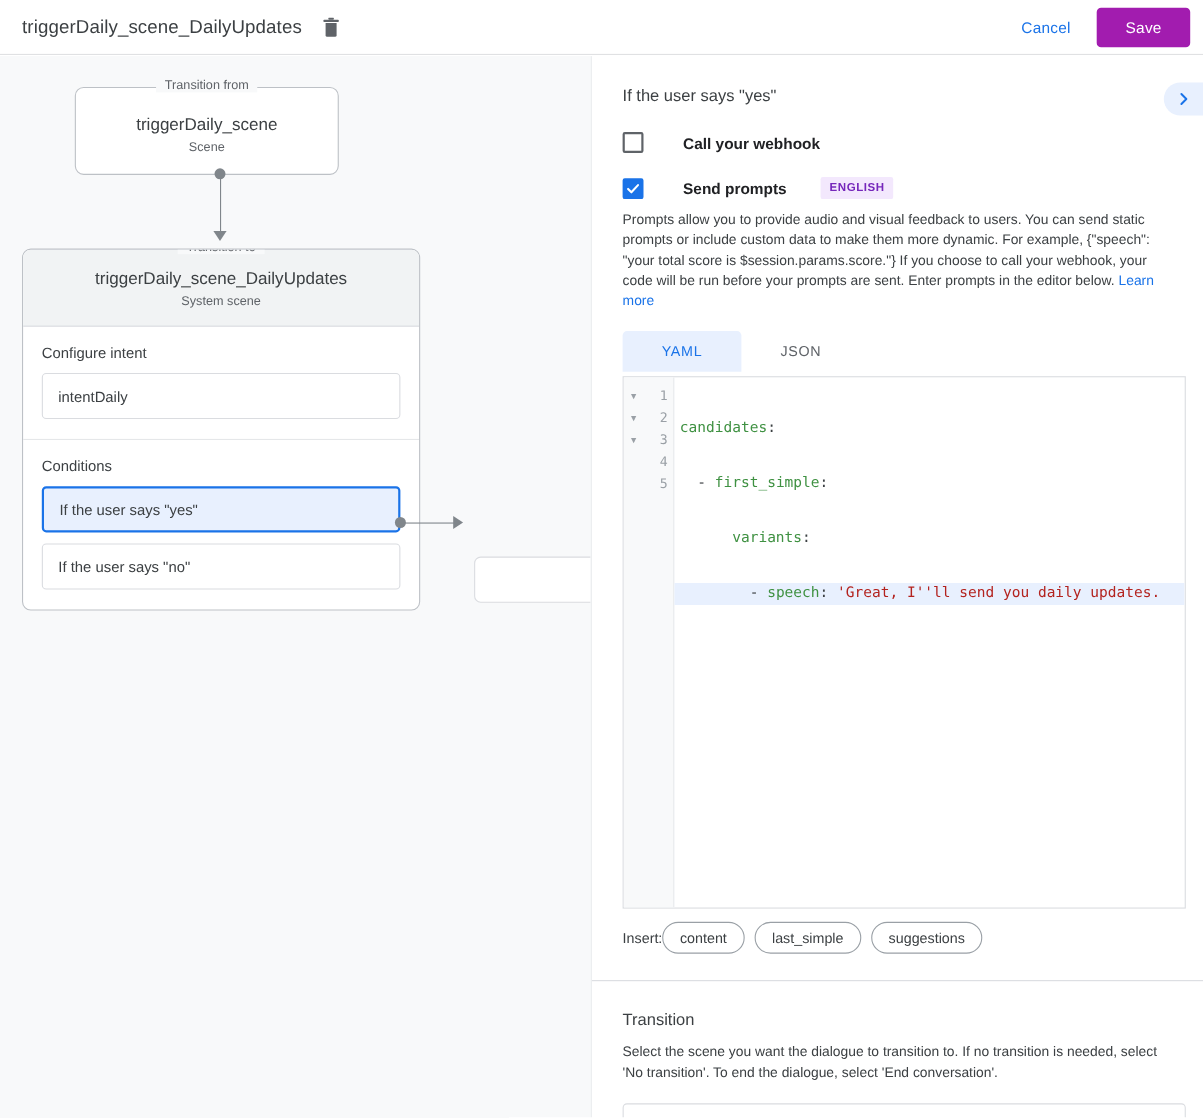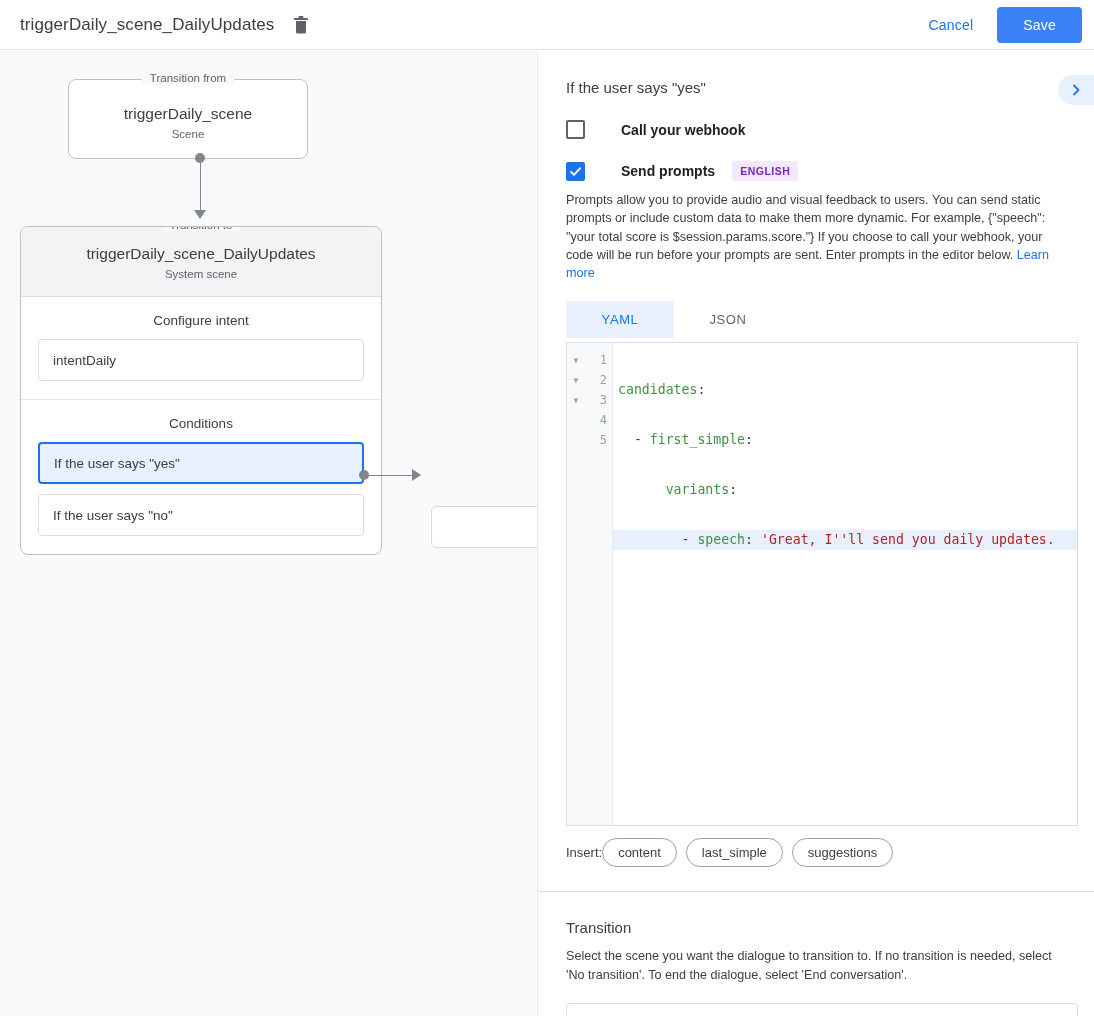--- a/index.html
+++ b/index.html
@@ -25,21 +25,21 @@
     margin-left: 14px; width: 26px; height: 26px; border: none; background: none;
     cursor: pointer; display: flex; align-items: center; justify-content: center;
     border-radius: 50%;
   }
   .topbar-right { margin-left: auto; display: flex; align-items: center; gap: 8px; padding-right: 12px; }
   .cancel-btn {
     background: none; border: none; color: #1a73e8; font-size: 14px; font-weight: 500;
     font-family: inherit; padding: 9px 16px; border-radius: 4px; cursor: pointer; letter-spacing: .2px;
   }
   .save-btn {
-    background: #3b82f6; border: none; color: #ffffff; font-size: 14px; font-weight: 500;
+    background: #a21caf; border: none; color: #ffffff; font-size: 14px; font-weight: 500;
     font-family: inherit; padding: 10px 26px; border-radius: 4px; cursor: pointer; letter-spacing: .2px;
   }
 
   
   .canvas {
     position: absolute; left: 0; top: 51px; width: 537px; height: 965px;
     background: #f8f9fa; overflow: hidden;
   }
   .fieldset {
     position: absolute; border: 1px solid #bdc1c6; border-radius: 8px; background: #ffffff;
@@ -74,21 +74,21 @@
   
   .node-to-group {
     position: absolute; left: 20px; top: 175px; width: 362px;
     border: 1px solid #bdc1c6; border-radius: 8px; background: #ffffff; overflow: hidden;
   }
   .node-to-head {
     background: #f1f3f4; padding: 18px 0 16px 0; border-bottom: 1px solid #dadce0;
   }
   .section-block { padding: 16px 17px 18px 17px; border-bottom: 1px solid #e5e7e9; }
   .section-block:last-child { border-bottom: none; }
-  .section-label { font-size: 13.5px; color: #3c4043; margin-bottom: 11px; text-align: center; }
+  .section-label { font-size: 13.5px; color: #3c4043; margin-bottom: 11px; }
   .pill-box {
     border: 1px solid #dadce0; border-radius: 4px; background: #ffffff;
     height: 42px; display: flex; align-items: center; padding: 0 14px;
     font-size: 13.5px; color: #3c4043; margin-bottom: 10px; cursor: pointer;
   }
   .pill-box:last-child { margin-bottom: 0; }
   .pill-box.selected { background: #e8f0fe; border: 2px solid #1a73e8; }
 
   
   .node-empty {
@@ -116,21 +116,21 @@
   .cbox {
     width: 19px; height: 19px; border: 2px solid #5f6368; border-radius: 2px;
     background: #ffffff; flex: none; cursor: pointer;
   }
   .cbox.checked {
     background: #1a73e8; border-color: #1a73e8;
     display: flex; align-items: center; justify-content: center;
   }
   .check-label { margin-left: 19px; font-size: 14px; font-weight: bold; color: #202124; }
   .lang-badge {
-    background: #f3e8fd; color: #7627bb;
+    margin-left: 14px; background: #f3e8fd; color: #7627bb;
     font-size: 10.5px; font-weight: bold; letter-spacing: .5px;
     padding: 4px 8px; border-radius: 2px;
   }
   .help-text {
     margin-top: 10px; font-size: 12.6px; line-height: 1.45; color: #3c4043; max-width: 512px;
   }
   .link { color: #1a73e8; text-decoration: none; cursor: pointer; }
 
   
   .tabs { display: flex; margin-top: 19px; }

